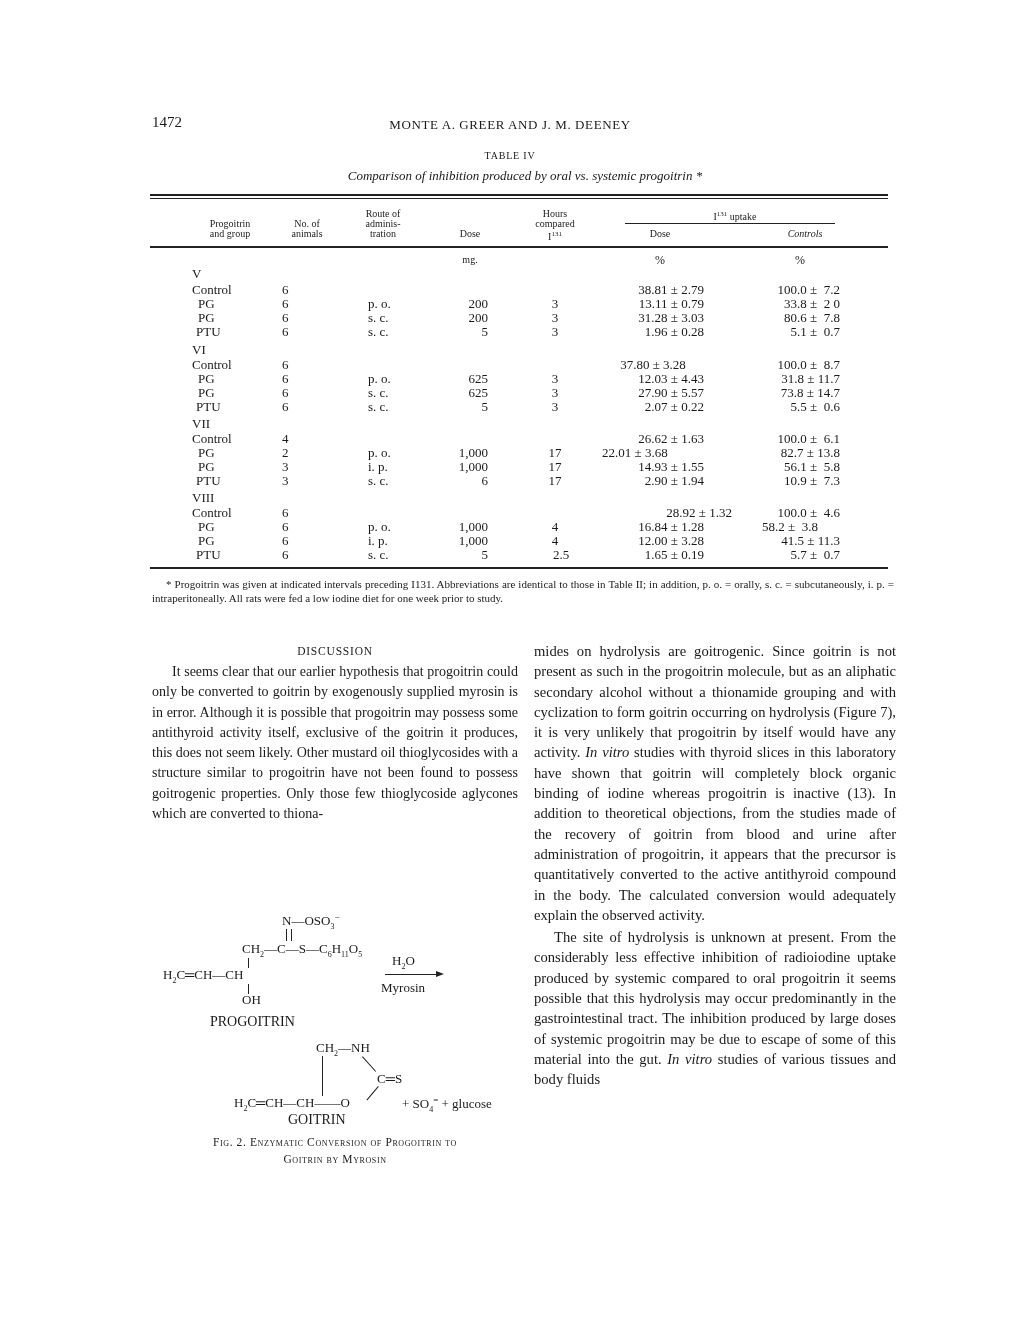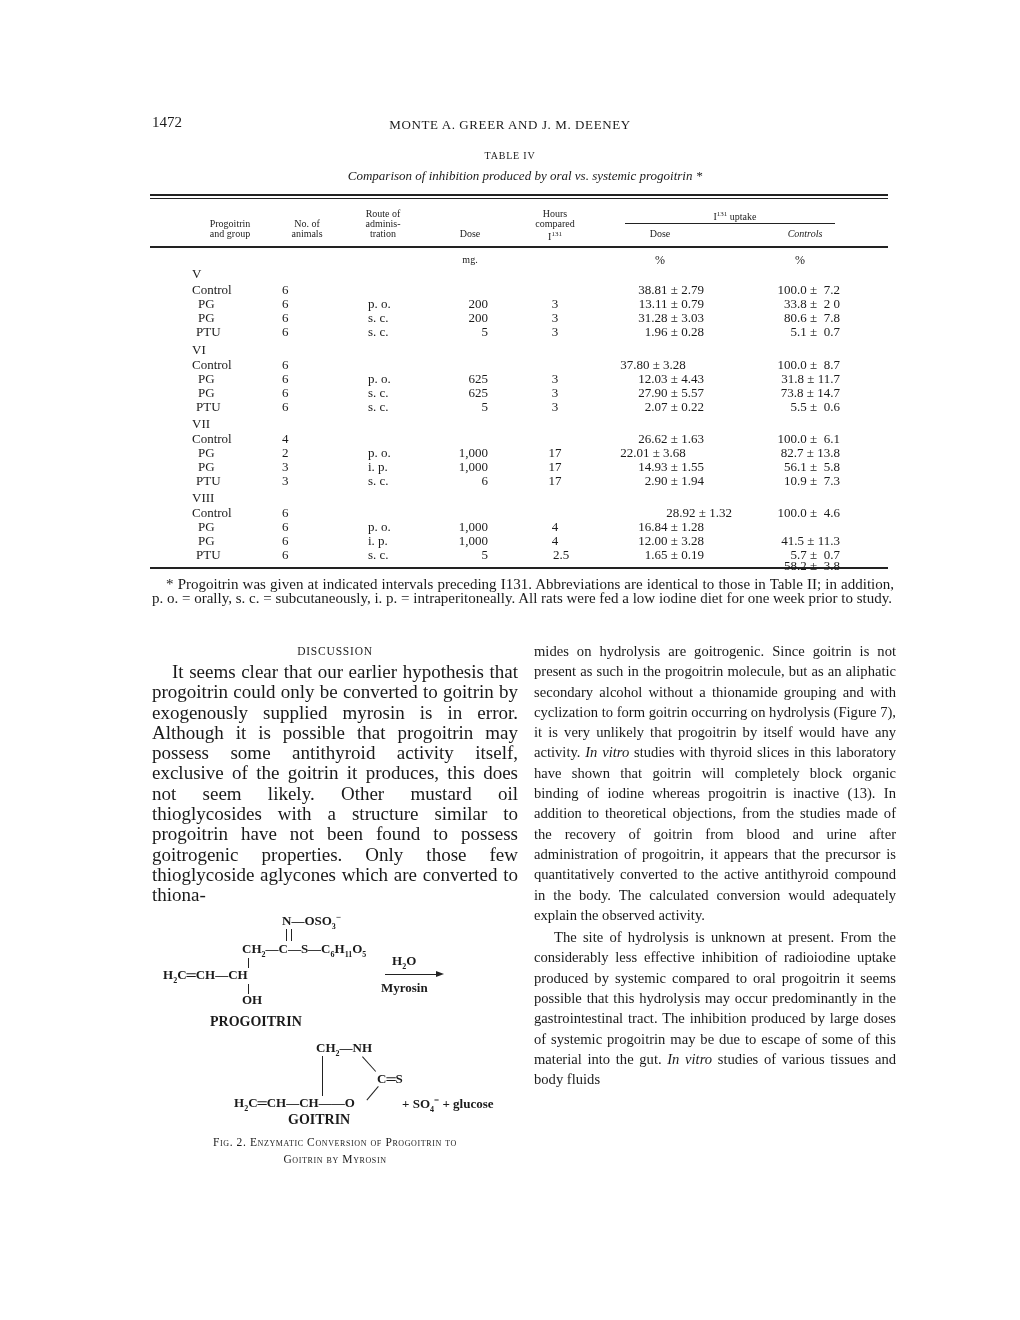--- a/index.html
+++ b/index.html
@@ -12,30 +12,30 @@
   .running-head { left: 0; width: 1020px; top: 117px; text-align: center; font-size: 13px; letter-spacing: 0.6px; }
   .table-label { left: 0; width: 1020px; top: 150px; text-align: center; font-size: 10px; letter-spacing: 0.8px; }
   .table-caption { left: 0; width: 1050px; top: 168px; text-align: center; font-size: 13px; font-style: italic; }
   .rule { background: #222; height: 1px; }
   .rule.thick { height: 2px; }
 
   .th { font-family: "Liberation Serif", serif; font-size: 10px; line-height: 10px; text-align: center; color: #222; }
   .td { font-size: 13px; line-height: 15px; white-space: pre; }
   .unit { font-size: 10px; text-align: center; }
 
-  .footnote { left: 152px; top: 577px; width: 742px; font-size: 15px; line-height: 14px; text-align: justify; }
+  .footnote { left: 152px; top: 577px; width: 742px; font-size: 11px; line-height: 14px; text-align: justify; }
   .footnote .ind { display: inline-block; width: 14px; }
 
-  .col-left { left: 152px; top: 662px; width: 366px; font-size: 19px; line-height: 20.3px; text-align: justify; }
+  .col-left { left: 152px; top: 662px; width: 366px; font-size: 14px; line-height: 20.3px; text-align: justify; }
   .col-right { left: 534px; top: 641px; width: 362px; font-size: 14.6px; line-height: 20.3px; text-align: justify; }
   .col-left p, .col-right p { margin: 0; }
   .ind-p { text-indent: 20px; }
   .section-title { left: 152px; width: 366px; top: 645px; text-align: center; font-size: 11.5px; letter-spacing: 0.8px; }
 
-  .chem { font-family: "Liberation Serif", serif; font-size: 13px; font-weight: bold; white-space: pre; color: #1a1a1a; }
+  .chem { font-family: "Liberation Serif", serif; font-size: 13px; font-weight: normal; white-space: pre; color: #1a1a1a; }
   .chem sub { font-size: 8px; }
   .fig-caption { left: 152px; width: 366px; text-align: center; font-size: 11.5px; letter-spacing: 0.6px; }
   .sc { font-variant: small-caps; }
   i.it { font-style: italic; }
 </style>
 </head>
 <body>
 
 <div>
 
@@ -156,21 +156,21 @@
       <div class="abs td" style="left:282px; top:431px;">4</div>
       <div class="abs td" style="left:602px; top:431px; width:102px; text-align:right;">26.62 ± 1.63</div>
       <div class="abs td" style="left:740px; top:431px; width:100px; text-align:right;">100.0 ±  6.1</div>
     </div>
     <div>
       <div class="abs td" style="left:198px; top:445px;">PG</div>
       <div class="abs td" style="left:282px; top:445px;">2</div>
       <div class="abs td" style="left:368px; top:445px;">p. o.</div>
       <div class="abs td" style="left:430px; top:445px; width:58px; text-align:right;">1,000</div>
       <div class="abs td" style="left:530px; top:445px; width:50px; text-align:center;">17</div>
-      <div class="abs td" style="left:602px; top:445px; width:102px; text-align:center;">22.01 ± 3.68</div>
+      <div class="abs td" style="left:602px; top:445px; width:102px; text-align:left;">22.01 ± 3.68</div>
       <div class="abs td" style="left:740px; top:445px; width:100px; text-align:right;">82.7 ± 13.8</div>
     </div>
     <div>
       <div class="abs td" style="left:198px; top:459px;">PG</div>
       <div class="abs td" style="left:282px; top:459px;">3</div>
       <div class="abs td" style="left:368px; top:459px;">i. p.</div>
       <div class="abs td" style="left:430px; top:459px; width:58px; text-align:right;">1,000</div>
       <div class="abs td" style="left:530px; top:459px; width:50px; text-align:center;">17</div>
       <div class="abs td" style="left:602px; top:459px; width:102px; text-align:right;">14.93 ± 1.55</div>
       <div class="abs td" style="left:740px; top:459px; width:100px; text-align:right;">56.1 ±  5.8</div>
@@ -192,21 +192,21 @@
       <div class="abs td" style="left:630px; top:505px; width:102px; text-align:right;">28.92 ± 1.32</div>
       <div class="abs td" style="left:740px; top:505px; width:100px; text-align:right;">100.0 ±  4.6</div>
     </div>
     <div>
       <div class="abs td" style="left:198px; top:519px;">PG</div>
       <div class="abs td" style="left:282px; top:519px;">6</div>
       <div class="abs td" style="left:368px; top:519px;">p. o.</div>
       <div class="abs td" style="left:430px; top:519px; width:58px; text-align:right;">1,000</div>
       <div class="abs td" style="left:530px; top:519px; width:50px; text-align:center;">4</div>
       <div class="abs td" style="left:602px; top:519px; width:102px; text-align:right;">16.84 ± 1.28</div>
-      <div class="abs td" style="left:784px; top:519px; width:100px; text-align:left;margin-top:39px;">58.2 ±  3.8</div>
+      <div class="abs td" style="left:740px; top:519px; width:100px; text-align:center;">58.2 ±  3.8</div>
     </div>
     <div>
       <div class="abs td" style="left:198px; top:533px;">PG</div>
       <div class="abs td" style="left:282px; top:533px;">6</div>
       <div class="abs td" style="left:368px; top:533px;">i. p.</div>
       <div class="abs td" style="left:430px; top:533px; width:58px; text-align:right;">1,000</div>
       <div class="abs td" style="left:530px; top:533px; width:50px; text-align:center;">4</div>
       <div class="abs td" style="left:602px; top:533px; width:102px; text-align:right;">12.00 ± 3.28</div>
       <div class="abs td" style="left:740px; top:533px; width:100px; text-align:right;">41.5 ± 11.3</div>
     </div>

